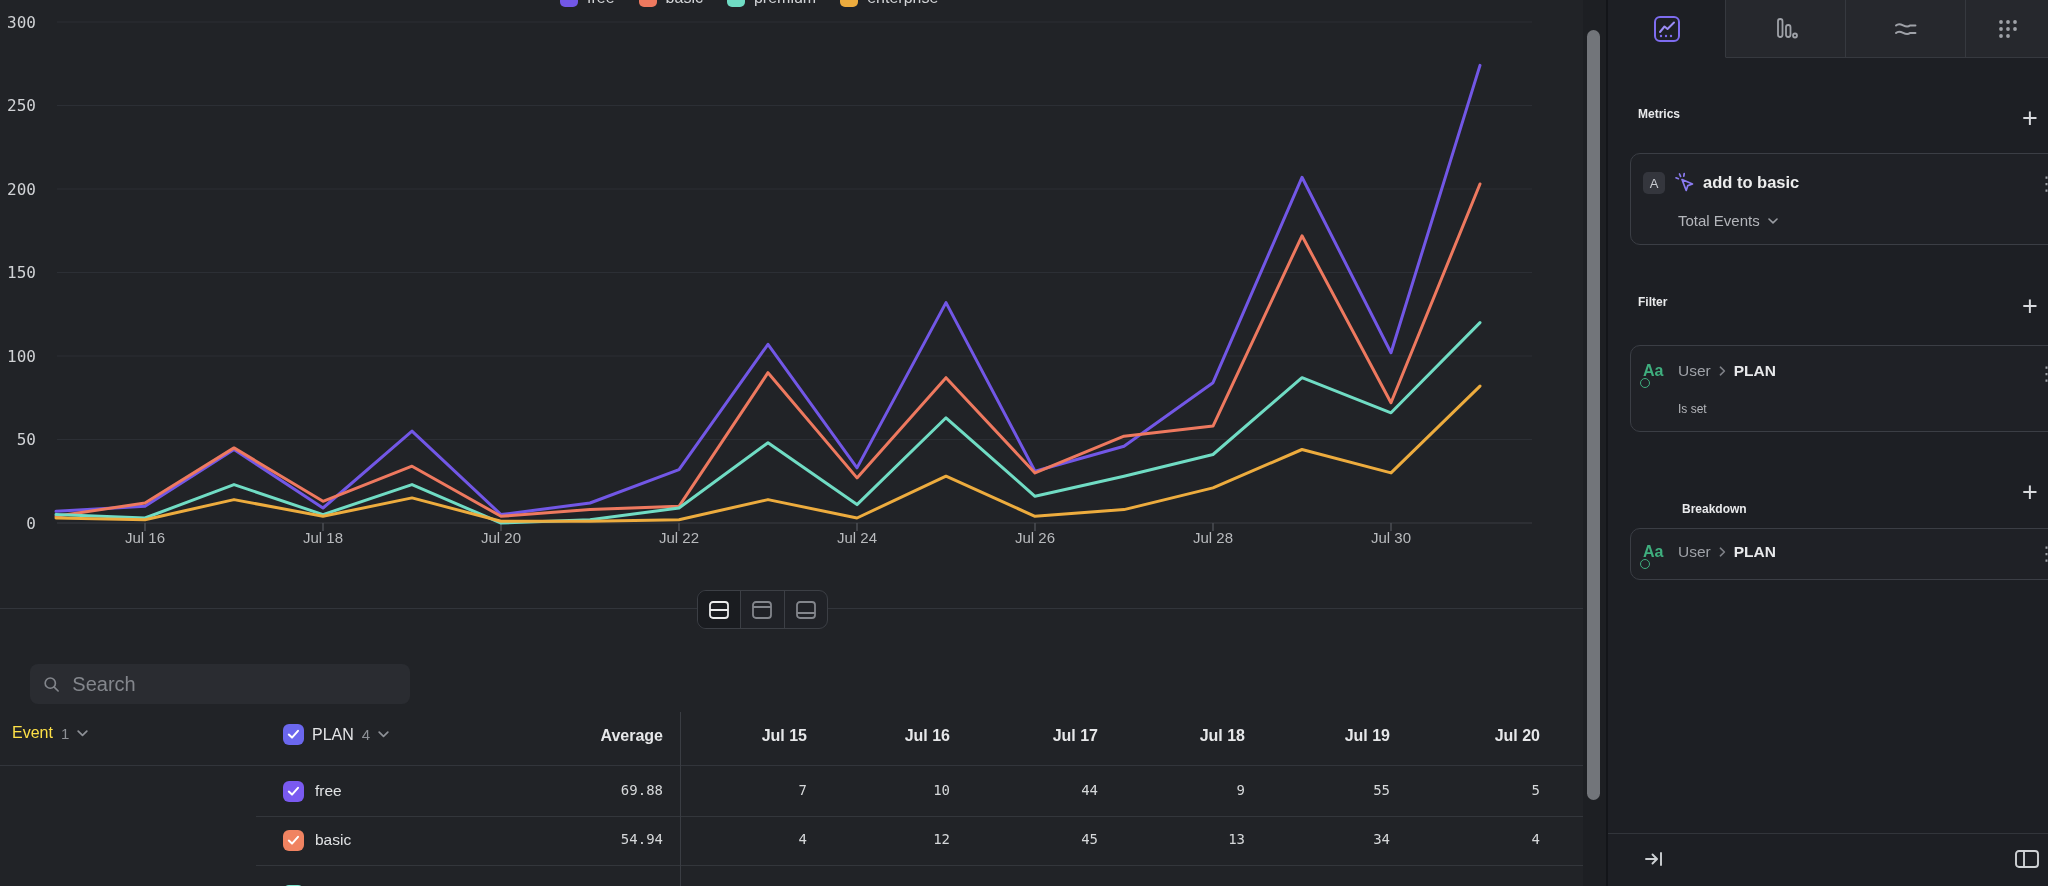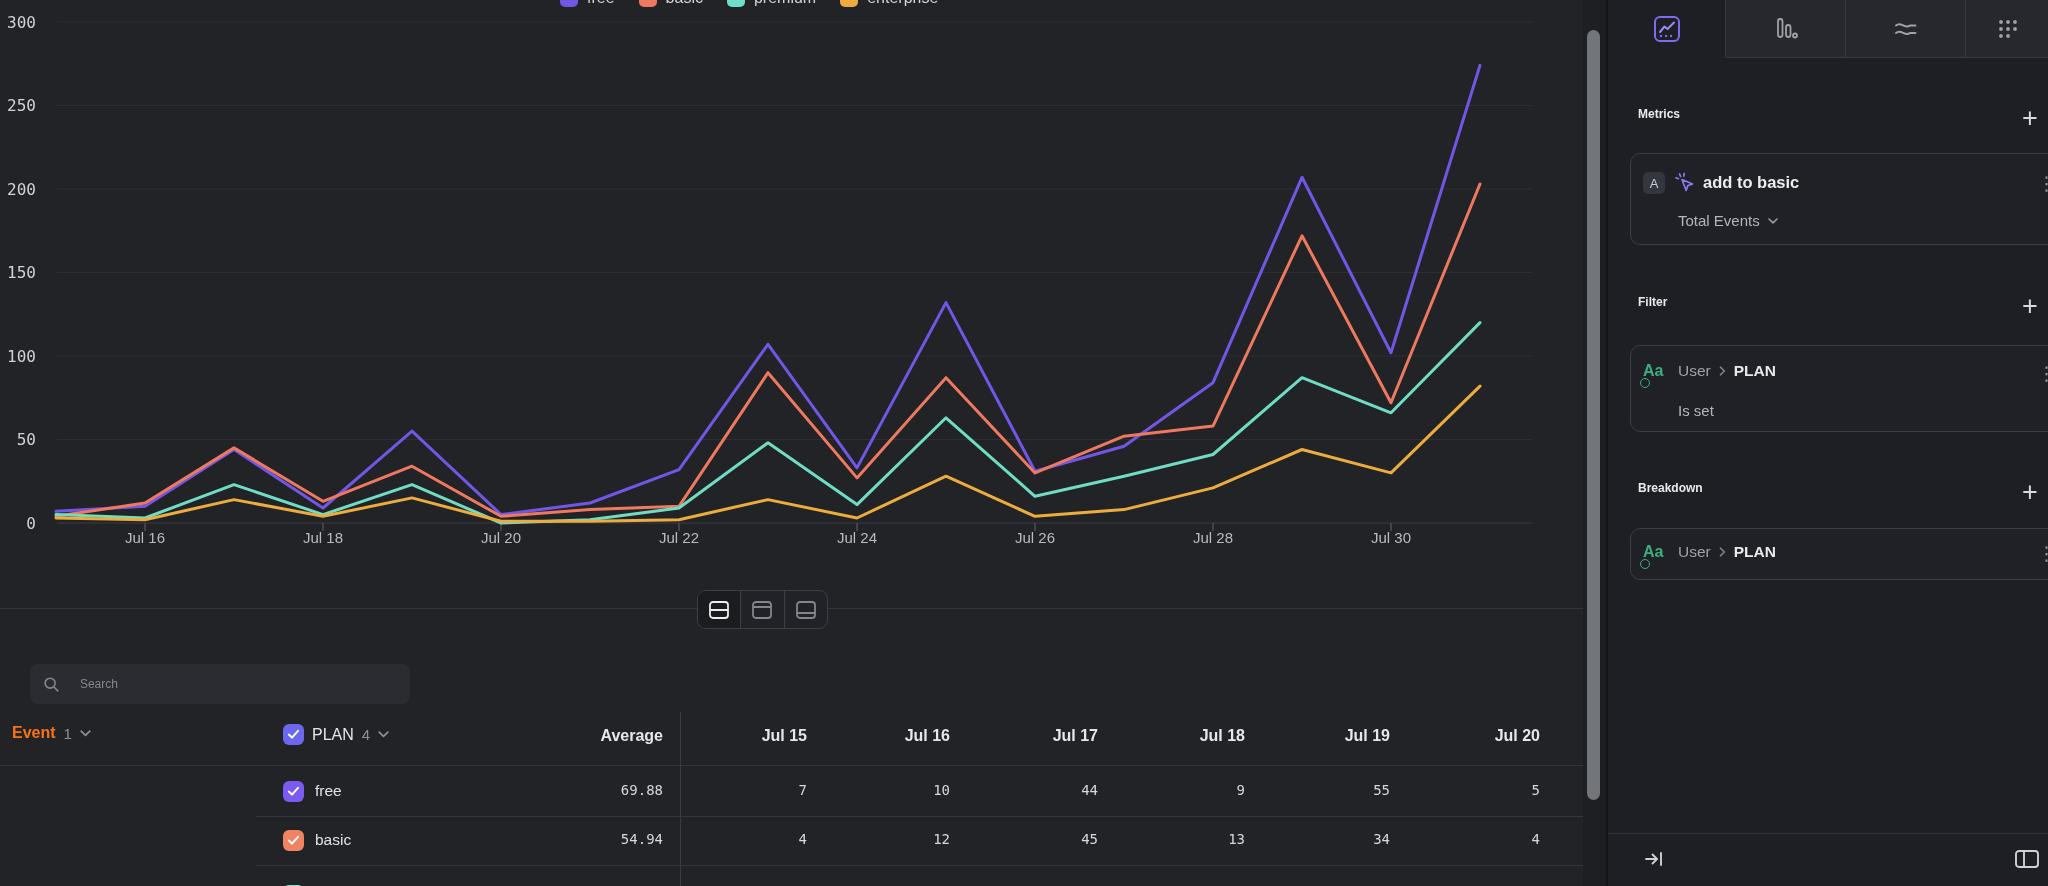--- a/index.html
+++ b/index.html
@@ -21,22 +21,22 @@
   #layout-switcher{position:absolute;left:697px;top:590px;width:129px;height:37px;
     border:1px solid #3c3f45;border-radius:9px;background:#202227;display:flex;overflow:hidden;}
   .seg{flex:1;display:flex;align-items:center;justify-content:center;cursor:pointer;border-right:1px solid #3c3f45;}
   .seg:last-child{border-right:none;}
   .seg.active{background:#1a1c20;}
   .seg svg{display:block;}
 
   
   #search-box{position:absolute;left:30px;top:664px;width:380px;height:40px;background:#2a2c31;
     border-radius:8px;display:flex;align-items:center;padding:0 13px;box-sizing:border-box;gap:10px;}
-  #search-box input{background:transparent;border:none;outline:none;color:#d946ef;font-size:12px;
-    font-family:"Liberation Sans",sans-serif;width:100%;margin-left:8px;}
+  #search-box input{background:transparent;border:none;outline:none;color:#d946ef;font-size:20px;
+    font-family:"Liberation Sans",sans-serif;width:100%;}
   #search-box input::placeholder{color:#83868c;}
 
   
   .cell{position:absolute;white-space:nowrap;}
   .mono{font-family:"DejaVu Sans Mono",monospace;}
   .c-avg{right:920px;} .c-d0{right:776px;} .c-d1{right:633px;} .c-d2{right:485px;}
   .c-d3{right:338px;} .c-d4{right:193px;} .c-d5{right:43px;}
   #table-header{position:absolute;left:0;top:712px;width:1583px;height:53px;}
   #table-header .hcell{font-size:16px;font-weight:600;color:#e6e7e9;top:15px;}
   .hgroup{position:absolute;display:flex;align-items:center;gap:8px;top:12px;}
@@ -165,21 +165,21 @@
     <div id="search-box">
       <svg width="19" height="19" viewBox="0 0 19 19">
         <circle cx="8" cy="8" r="5.6" fill="none" stroke="#83868c" stroke-width="1.8"></circle>
         <line x1="12.3" y1="12.3" x2="16.6" y2="16.6" stroke="#83868c" stroke-width="1.8" stroke-linecap="round"></line>
       </svg>
       <input type="text" placeholder="Search" style="">
     </div>
 
     <div id="table-header">
       <div class="hgroup" style="left:12px;">
-        <span style="font-size:16px;color:#f97316;font-weight:bold;">Event</span>
+        <span style="font-size:16px;color:#fde047;">Event</span>
         <span class="cnt">1</span>
         <svg width="11" height="7" viewBox="0 0 11 7">
           <polyline points="1.2,1.2 5.5,5.4 9.8,1.2" fill="none" stroke="#8d9096" stroke-width="1.7" stroke-linecap="round" stroke-linejoin="round"></polyline>
         </svg>
       </div>
       <div class="hgroup" style="left:283px;">
         <span class="cbx" style="background: rgb(107, 103, 238);">
           <svg width="13" height="11" viewBox="0 0 13 11">
             <polyline points="1.8,5.6 5,8.6 11,1.8" fill="none" stroke="#fff" stroke-width="2" stroke-linecap="round" stroke-linejoin="round"></polyline>
           </svg>
@@ -312,24 +312,24 @@
     <div class="card" style="top:345px;height:87px;">
       <span class="aa-ic" style="top:16px;"><i>Aa</i></span>
       <span class="prop-line" style="top:16px;">
         <span class="prop-entity">User</span>
         <svg width="7" height="10" viewBox="0 0 7 10">
           <polyline points="1.4,1.2 5.4,5 1.4,8.8" fill="none" stroke="#7e8187" stroke-width="1.6" stroke-linecap="round" stroke-linejoin="round"></polyline>
         </svg>
         <span class="prop-name">PLAN</span>
       </span>
       <span class="kebab" style="top:18px;">⋮</span>
-      <span style="position:absolute;left:47px;top:56px;font-size:15px;color:#b4b6bb;cursor:pointer;">Is set</span>
-    </div>
-
-    <div class="sec-title" style="top:481px;">Breakdown</div>
+      <span style="position:absolute;left:47px;top:56px;font-size:12px;color:#b4b6bb;cursor:pointer;">Is set</span>
+    </div>
+
+    <div class="sec-title" style="top:502px;margin-left:44px;">Breakdown</div>
     <div class="plus-btn" style="top:479px;">+</div>
     <div class="card" style="top:528px;height:52px;">
       <span class="aa-ic" style="top:14px;"><i>Aa</i></span>
       <span class="prop-line" style="top:14px;">
         <span class="prop-entity">User</span>
         <svg width="7" height="10" viewBox="0 0 7 10">
           <polyline points="1.4,1.2 5.4,5 1.4,8.8" fill="none" stroke="#7e8187" stroke-width="1.6" stroke-linecap="round" stroke-linejoin="round"></polyline>
         </svg>
         <span class="prop-name">PLAN</span>
       </span>

